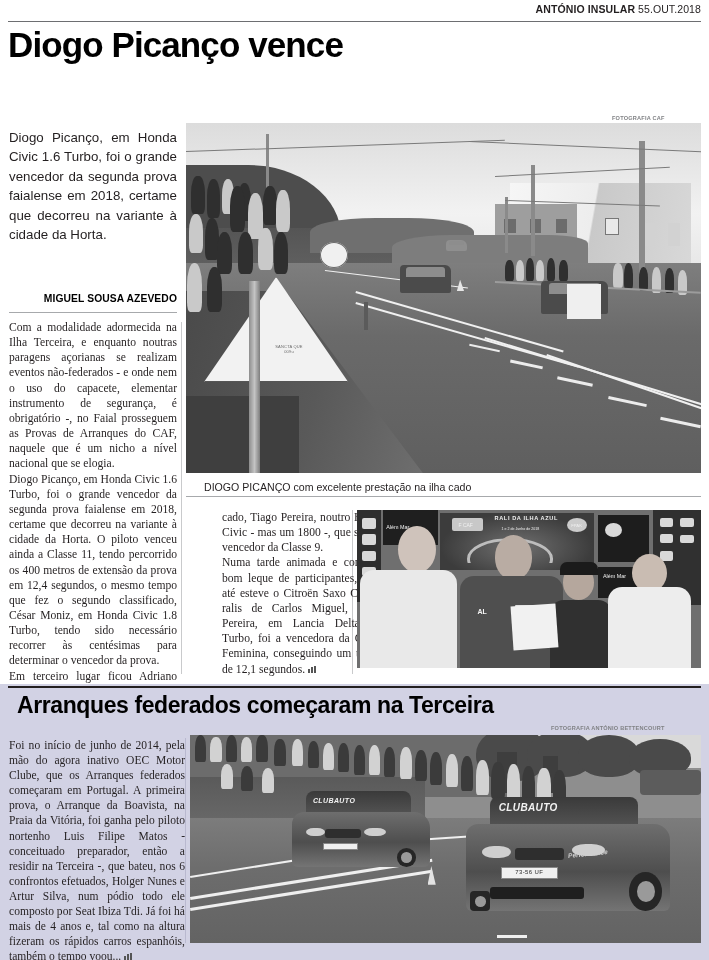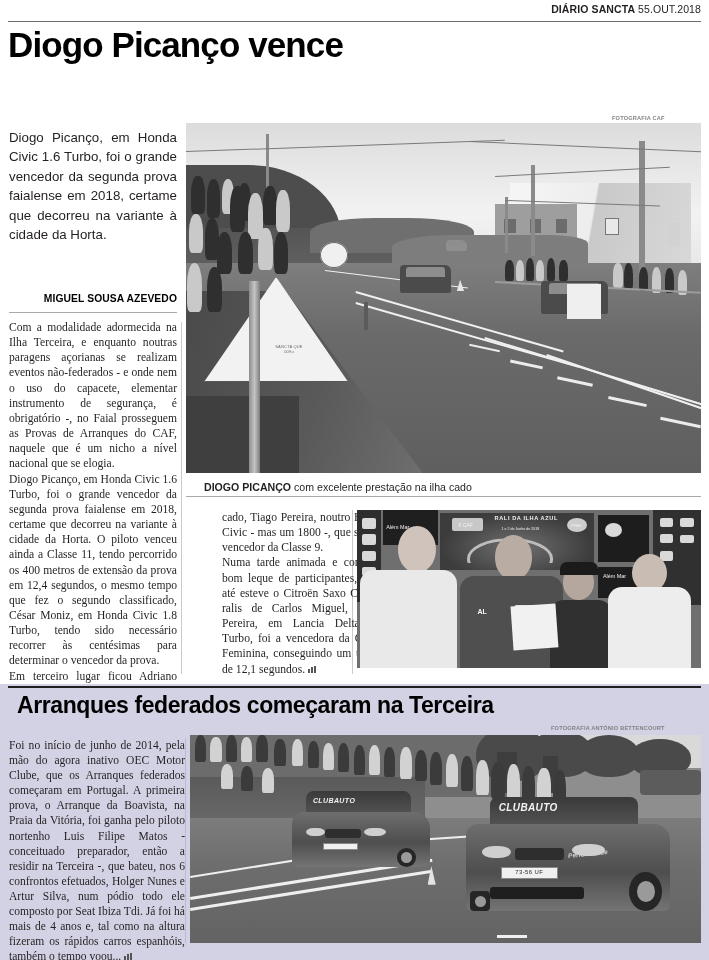--- a/index.html
+++ b/index.html
@@ -91,21 +91,21 @@
     color:#808285; white-space:nowrap; font-weight:bold;
   }
   .photo1 {
     position:absolute; left:186px; top:123px; width:515px; height:350px;
     overflow:hidden; background:#9a9a9a;
   }
   .caption1 {
     position:absolute; left:186px; top:481px; width:515px;
     font-size:10.6px; color:#231f20; white-space:nowrap;
   }
-  .caption1 b { font-weight:bold;padding-left:18px; }
+  .caption1 b { font-weight:normal;padding-left:18px; }
   .rule-cap1 { position:absolute; left:186px; top:496px; width:515px; height:1px; background:#a7a9ac; }
 
   
   .photo2 {
     position:absolute; left:357px; top:510px; width:344px; height:158px;
     overflow:hidden; background:#8c8c8c;
   }
 
   
   .section2 {
@@ -224,21 +224,21 @@
   .p3-perf  { position:absolute; font-size:6.5px; font-style:italic; font-weight:bold;
               color:#cfcfcf; white-space:nowrap; transform:rotate(-6deg); }
 </style>
 </head>
 <body>
 
 <div class="page">
 
   <div class="masthead">
     <div class="masthead-right">
-      <span class="paper">DIÁRIO SANCTA</span>
+      <span class="paper">ANTÓNIO INSULAR</span>
       <span class="date">55.OUT.2018</span>
     </div>
   </div>
   <div class="rule-top"></div>
 
   <h1 class="headline">
     <span>Diogo Picanço vence</span>
   </h1>
 
   <div class="lead">Diogo Picanço, em Honda Civic 1.6 Turbo, foi o grande vencedor da segunda prova faialense em 2018, certame que decorreu na variante à cidade da Horta.</div>

